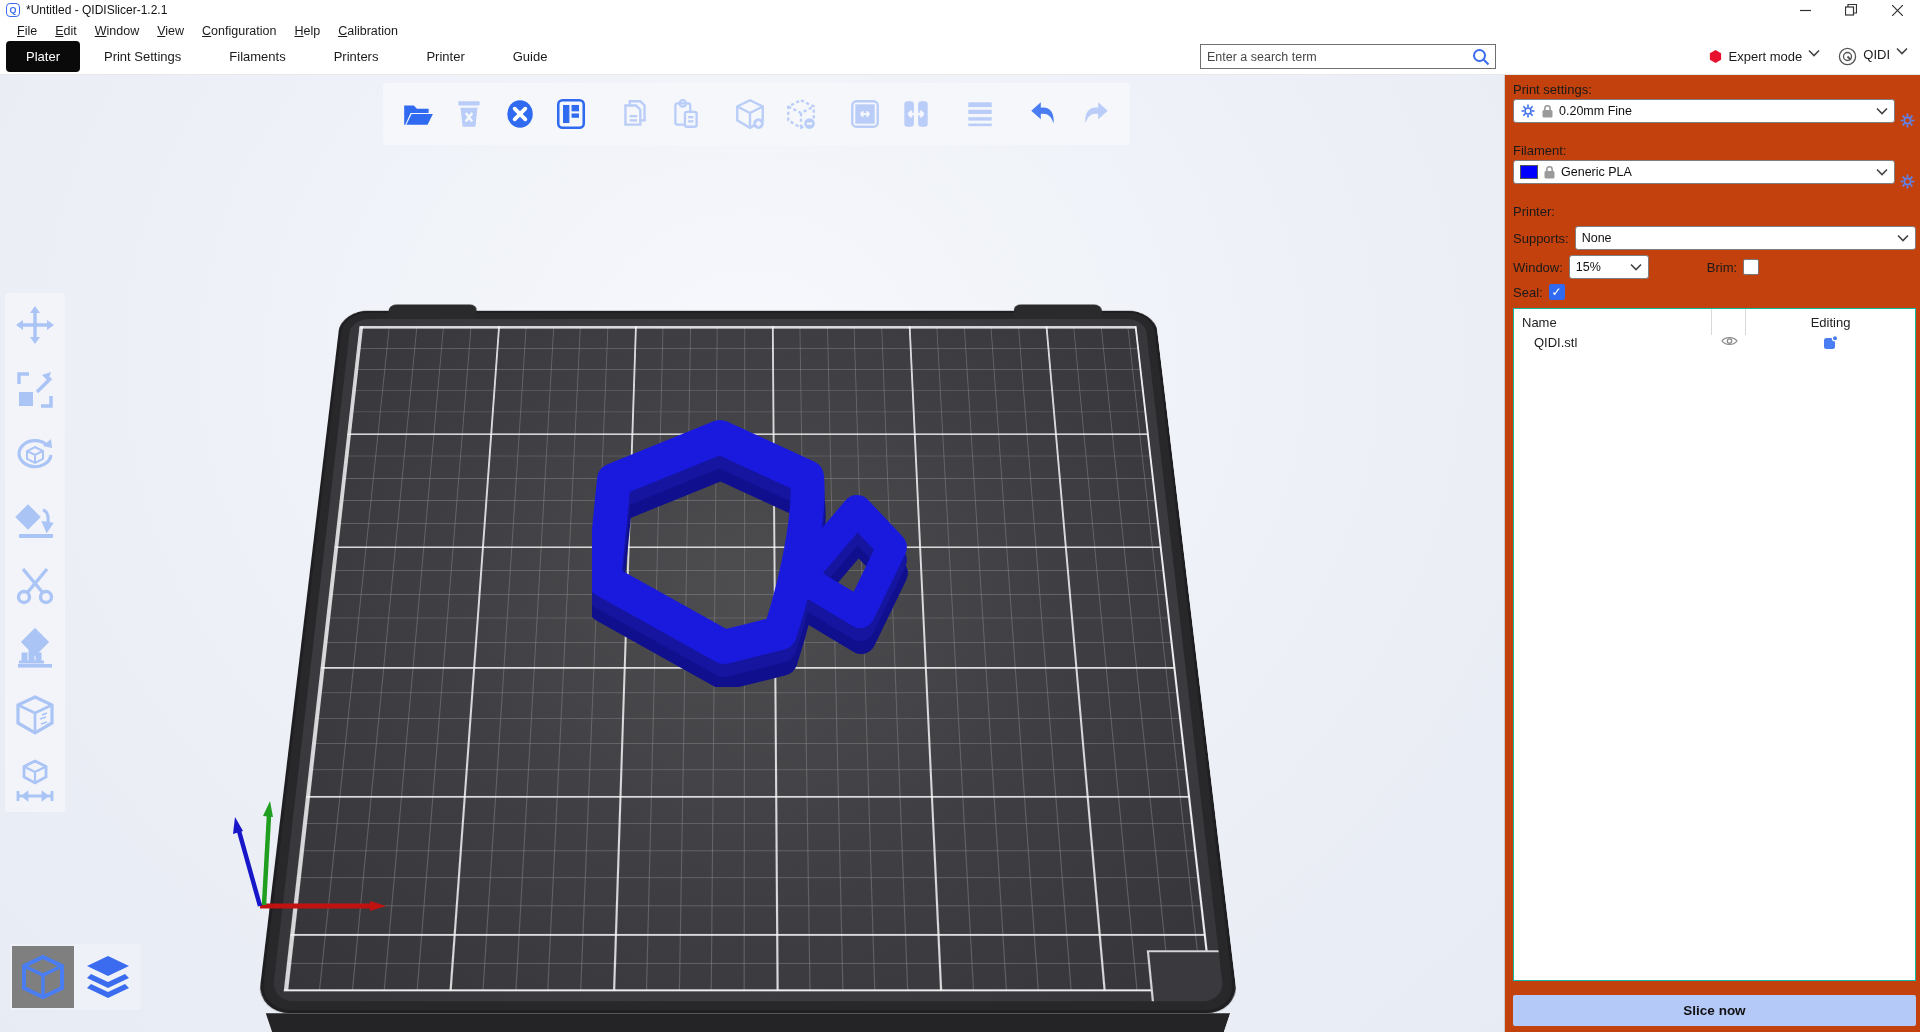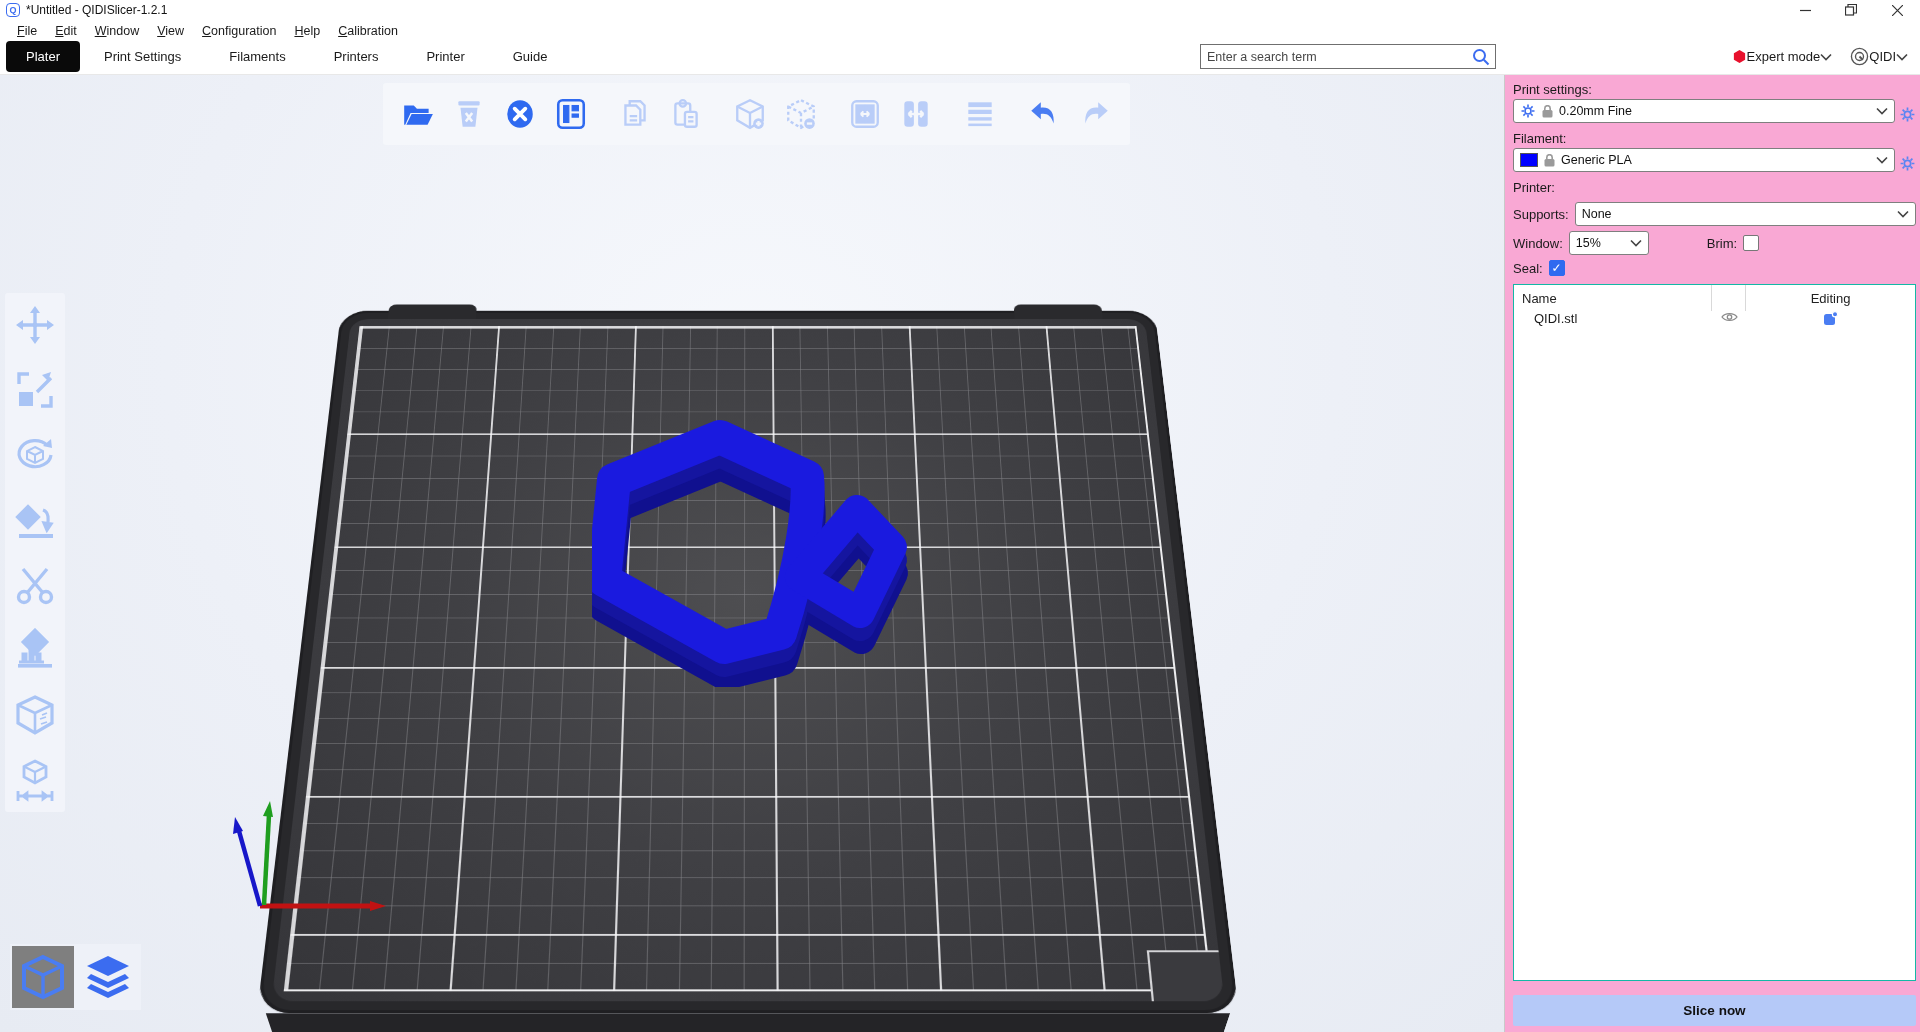--- a/index.html
+++ b/index.html
@@ -22,21 +22,21 @@
   .tabbar { height:37px; display:flex; align-items:center; background:#fff; position:relative; border-bottom:1px solid #e8e8e8; }
   .tab { font-size:13px; padding:8px 24px; color:#1a1a1a; }
   .tab.active { background:#0a0a0a; color:#fff; border-radius:4px; margin-left:6px; padding:8px 20px; }
   .searchbox { position:absolute; left:1200px; top:6px; width:296px; height:25px; border:1px solid #6f6f6f;
                background:#fff; display:flex; align-items:center; }
   .searchbox input { flex:1; border:none; outline:none; font-size:12.5px; padding:0 6px;
                      font-family:"Liberation Sans", sans-serif; color:#222; }
   .searchbox input::placeholder { color:#333; opacity:.9; }
   .search-glyph { width:20px; margin-right:4px; }
   .tab-right { position:absolute; right:12px; top:0; height:37px; display:flex; align-items:center; gap:18px; font-size:13px; }
-  .mode-cluster, .acct-cluster { display:flex; align-items:center; }
+  .mode-cluster, .acct-cluster { display:flex; align-items:flex-start; gap:6px; }
   .chev { width:12px; height:8px; }
 
   .main { display:flex; height:957px; }
 
   
   .viewport { position:relative; flex:1; overflow:hidden;
      background: radial-gradient(ellipse at 50% 30%, #f6f8fc 0%, #edf0f7 55%, #e7ebf3 100%); }
 
   .vp-toolbar { position:absolute; left:383px; top:8px; height:62px; padding:0 14px;
      display:flex; align-items:center; gap:9px; background:#f5f7fb; border-radius:3px; }
@@ -73,26 +73,26 @@
 
   .model { position:absolute; left:592px; top:330px; width:322px; height:282px; }
   .axes { position:absolute; left:222px; top:718px; width:190px; height:136px; }
 
   .view-toggles { position:absolute; left:10px; bottom:22px; display:flex; gap:3px; background:#eef1f8; padding:2px; }
   .vtbtn { width:62px; height:62px; display:flex; align-items:center; justify-content:center; }
   .vtbtn.sel { background:#7f7f7f; }
   .vtbtn svg { width:50px; height:50px; }
 
   
-  .panel { width:416px; background:#f9a8d4; border-left:1px solid #c9c9c9; padding:5px 4px 6px 8px;
+  .panel { width:416px; background:#c2410c; border-left:1px solid #c9c9c9; padding:5px 4px 6px 8px;
            display:flex; flex-direction:column; font-size:13px; }
   .plabel { margin:2px 0 2px 0; color:#1a1a1a; }
   .combo-row { display:flex; align-items:center; gap:4px; }
   .combo { flex:1; height:24px; border:1px solid #7f7f7f; background:#fff; border-radius:3px;
-           display:flex; align-items:center; padding:0 6px; gap:6px; margin-bottom:6px; }
+           display:flex; align-items:center; padding:0 6px; gap:6px; margin-bottom:18px; }
   .combo .ctext { flex:1; font-size:12.5px; color:#111; white-space:nowrap; overflow:hidden; }
   .swatch { width:18px; height:14px; border:1px solid #555; }
   .lock { width:11px; height:13px; }
   .gear-out { width:17px; height:17px; color:#5b85f2; flex:0 0 auto; }
   .inline-row { display:flex; align-items:center; margin-top:5px; gap:6px; }
   .combo.small { flex:0 0 80px; }
   .chk { width:16px; height:16px; border:1px solid #777; background:#fff; border-radius:2px;
          display:flex; align-items:center; justify-content:center; }
   .chk.on { background:#2f6af0; border-color:#2f6af0; color:#fff; font-size:12px; }
 

